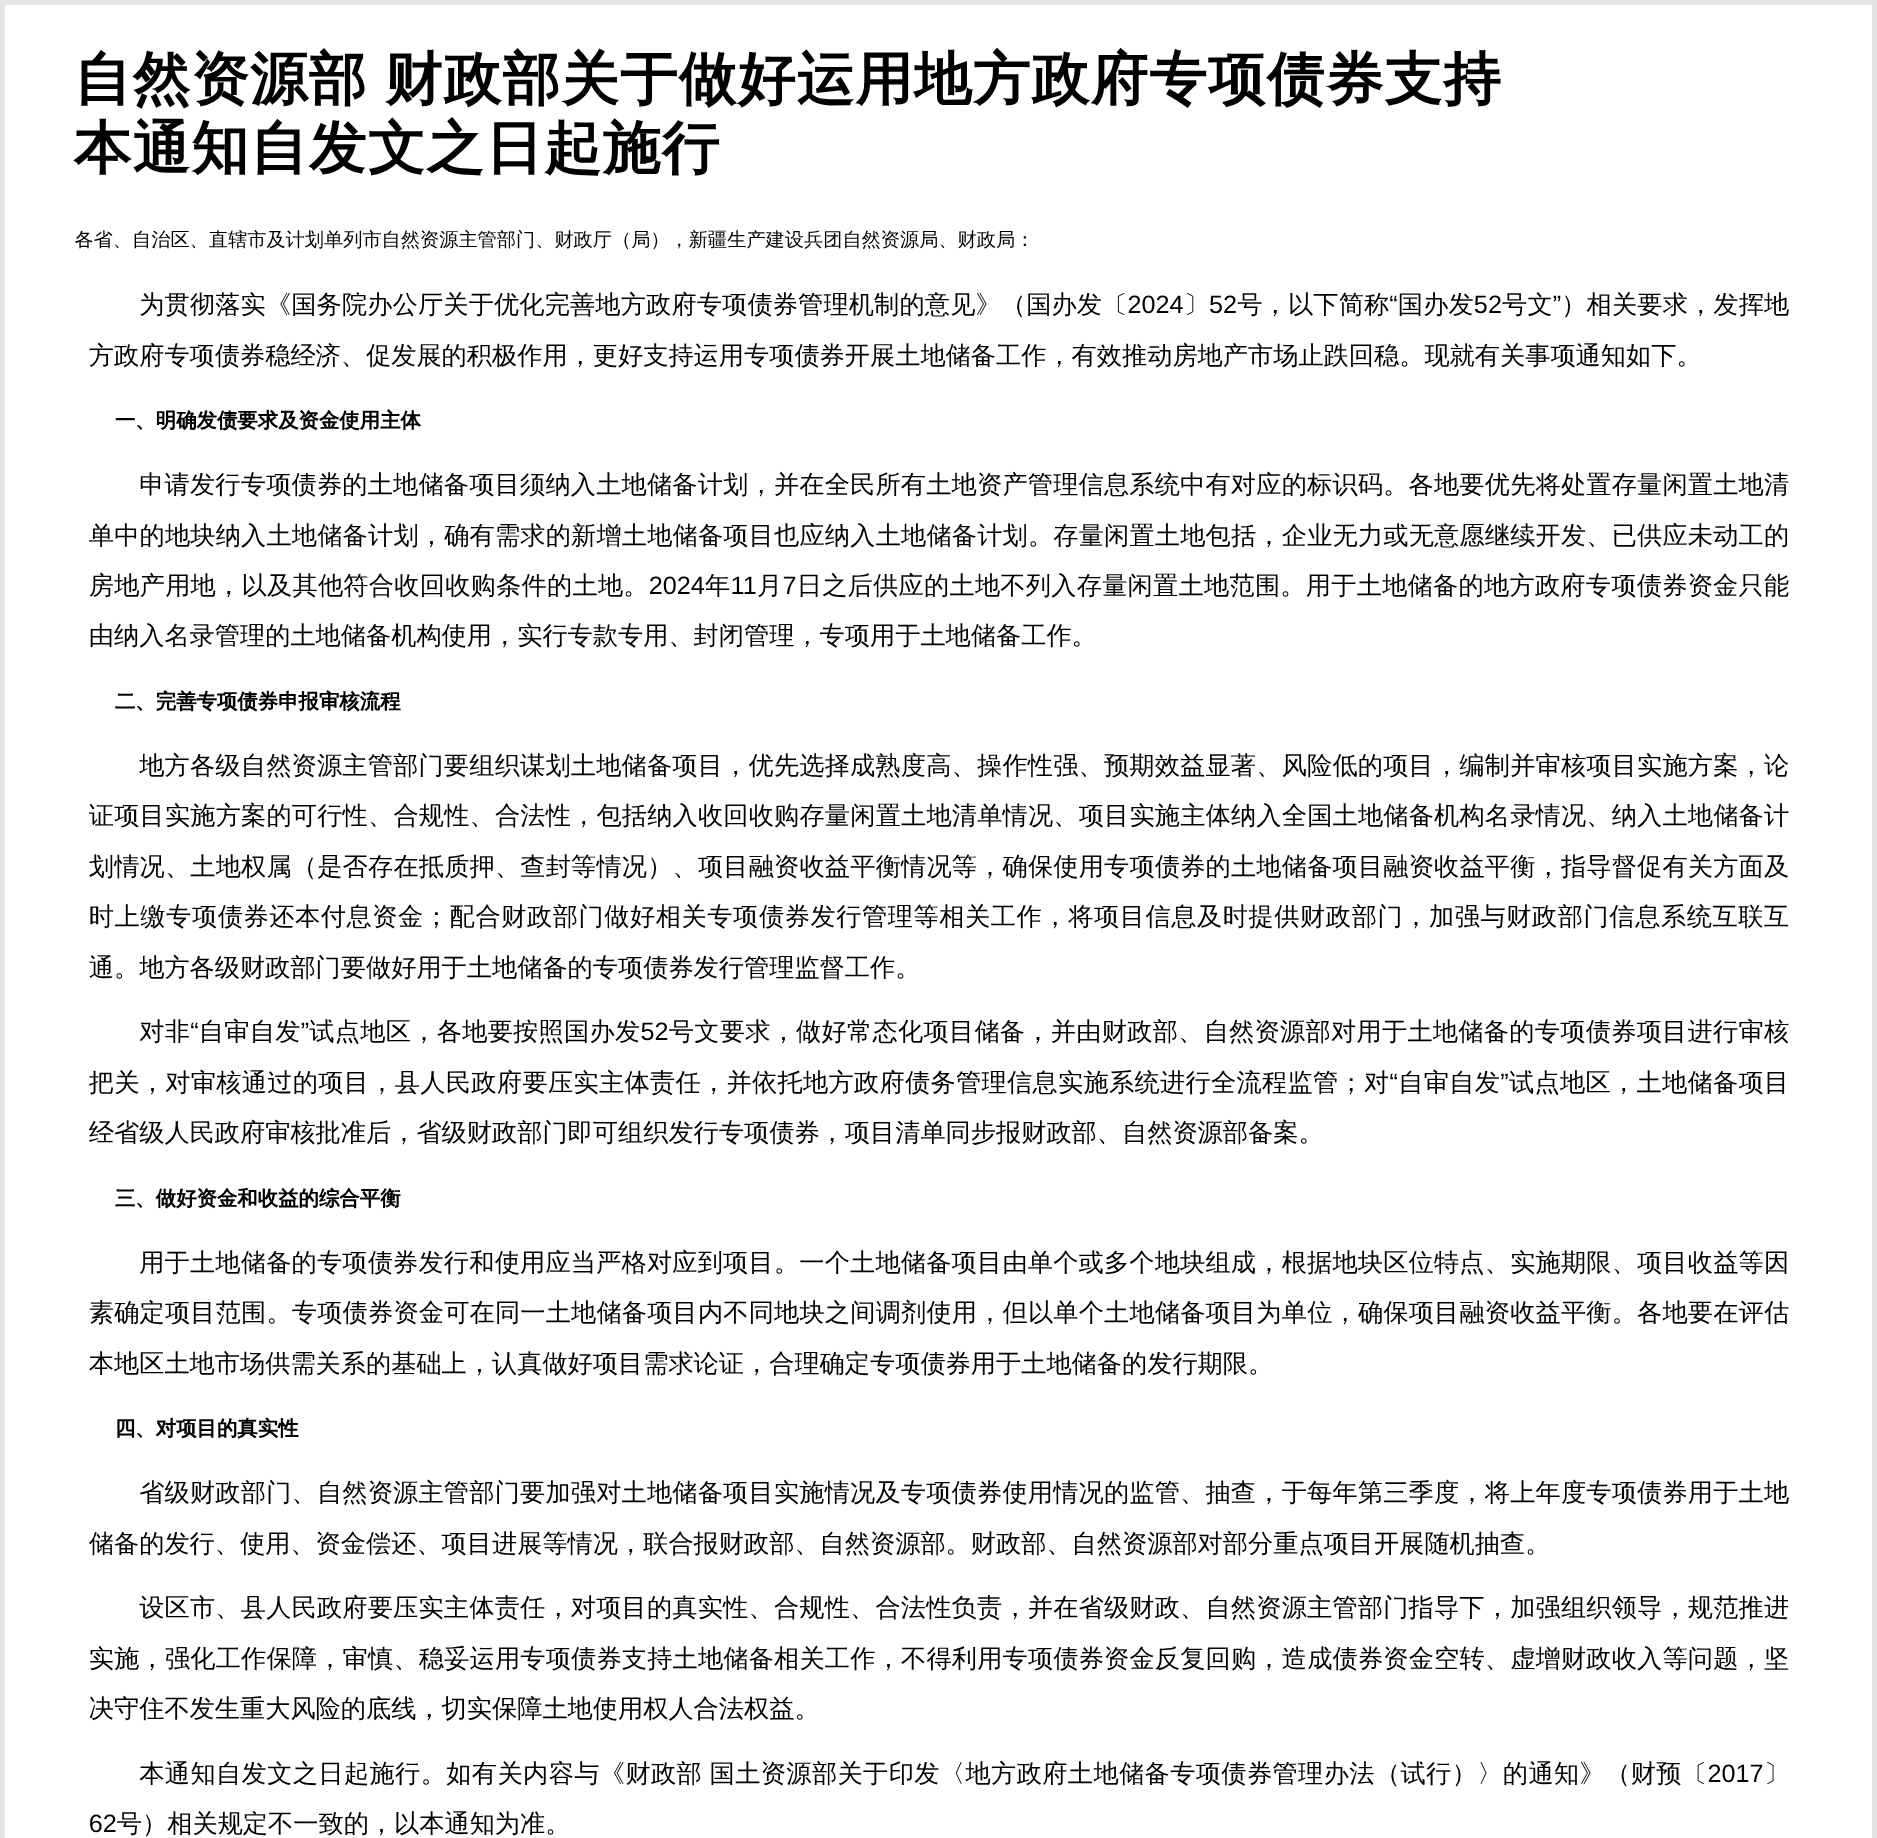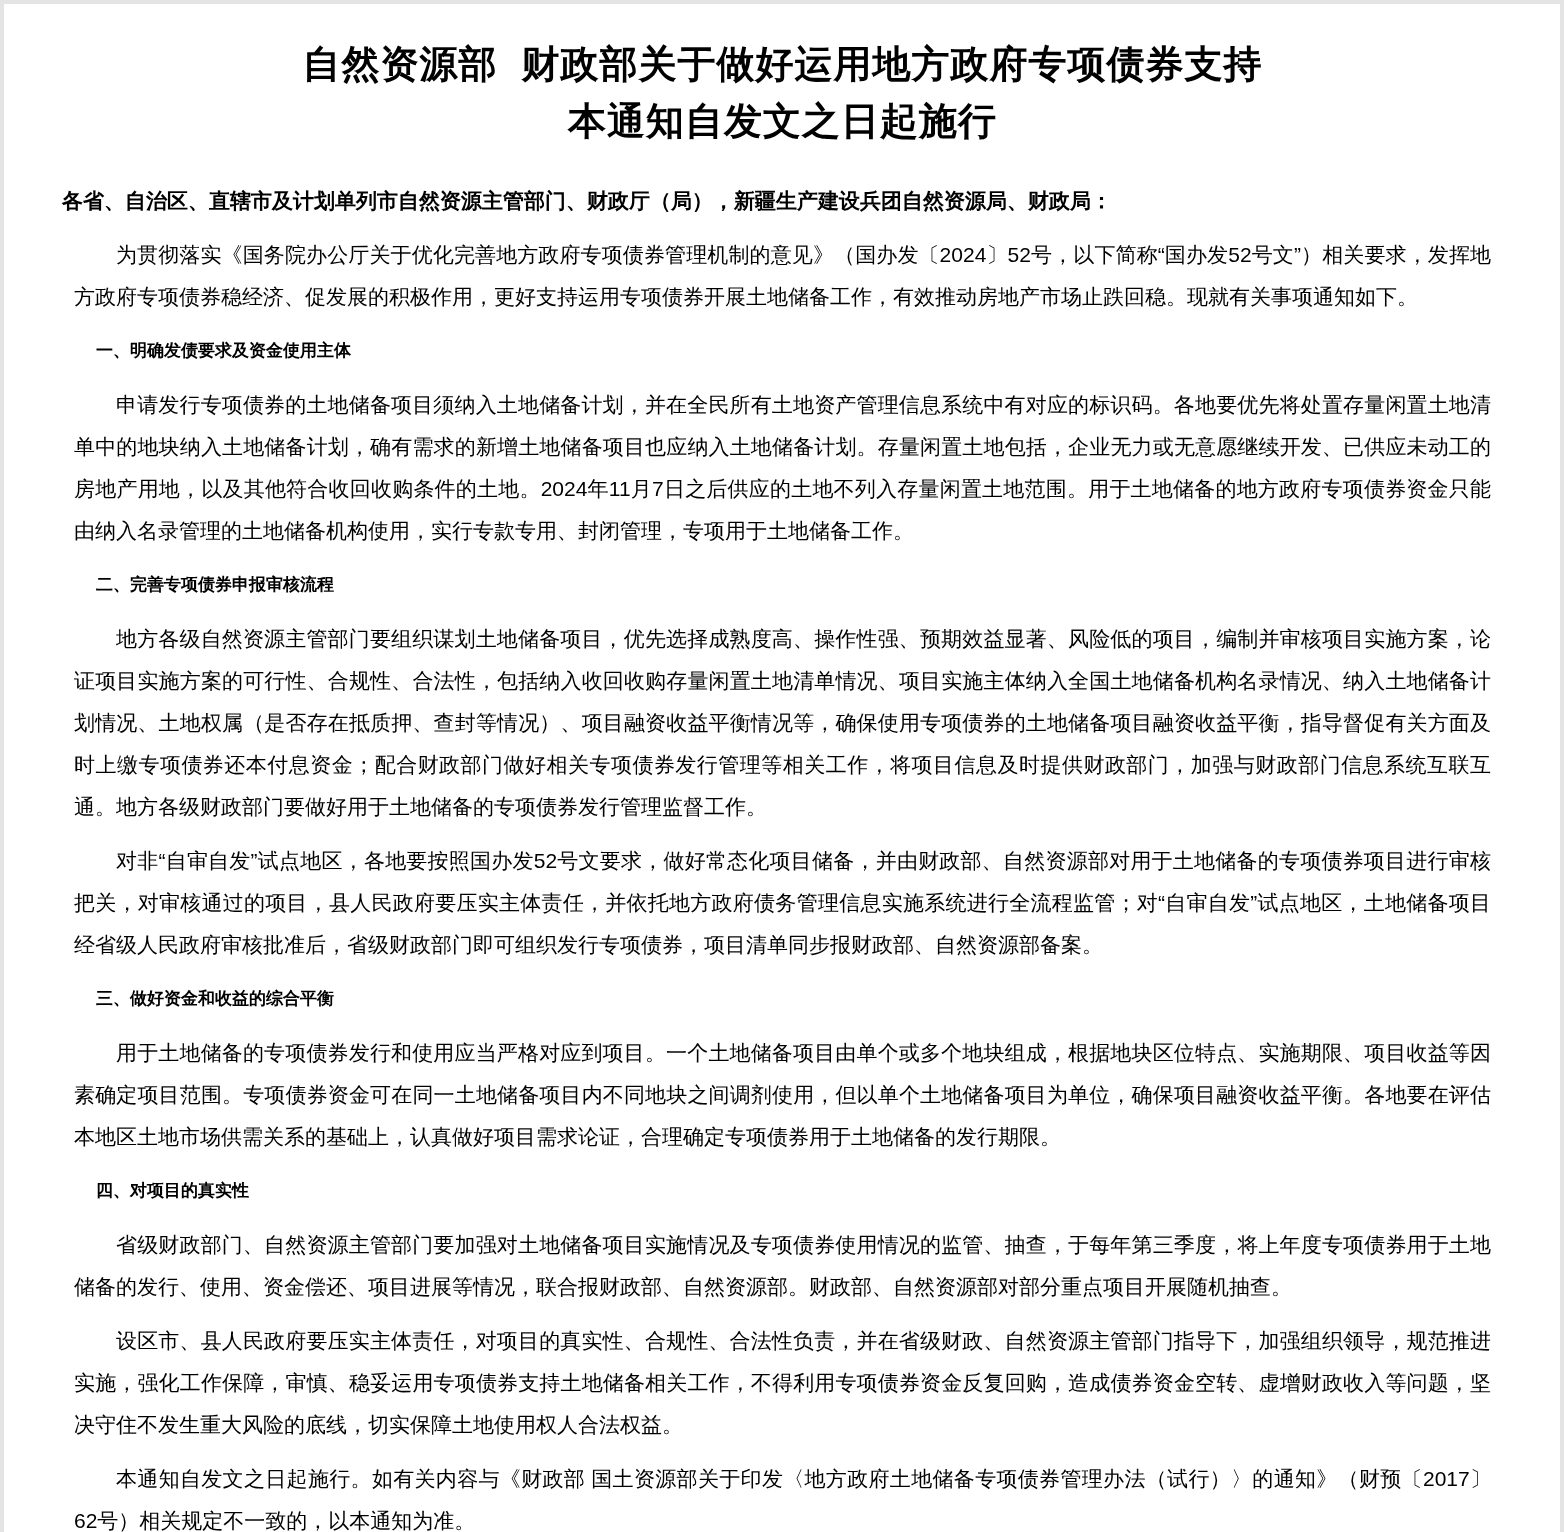--- a/index.html
+++ b/index.html
@@ -11,31 +11,30 @@
   .page {
     box-sizing: border-box;
     margin: 4px;
     min-height: 1524px;
     background: #ffffff;
     color: #000000;
     padding: 28px 57px 40px 58px;
   }
   .doc-title {
     margin: 6px 0 0 0;
-    text-align: center;
-    font-size: 38px;
+    text-align: left;
+    font-size: 48px;
     font-weight: bold;
     line-height: 57px;
     letter-spacing: 1px;
-    font-family: Liberation Mono, monospace;
   }
   .salutation {
     margin: 28px 0 0 0;
-    font-size: 21px;
-    font-weight: 700;
+    font-size: 16px;
+    font-weight: 400;
     line-height: 42px;
     text-align: justify;
   }
   .para {
     margin: 12px;
     font-size: 21px;
     font-weight: 300;
     line-height: 42px;
     text-indent: 2em;
     text-align: justify;

